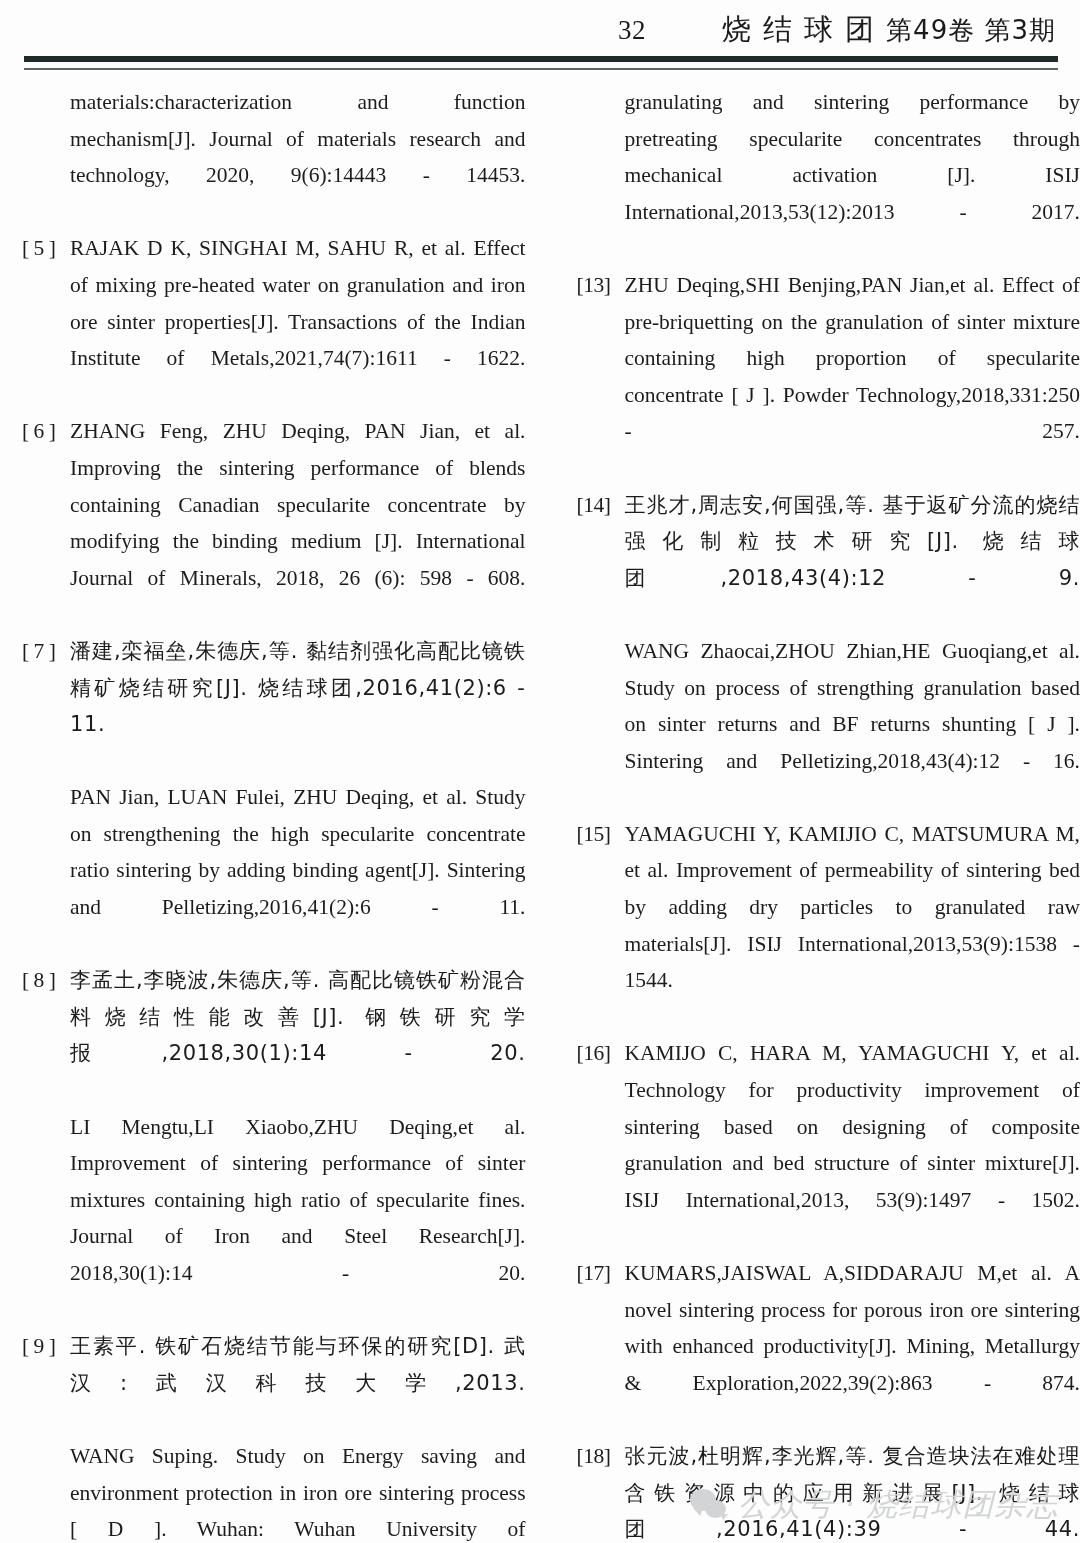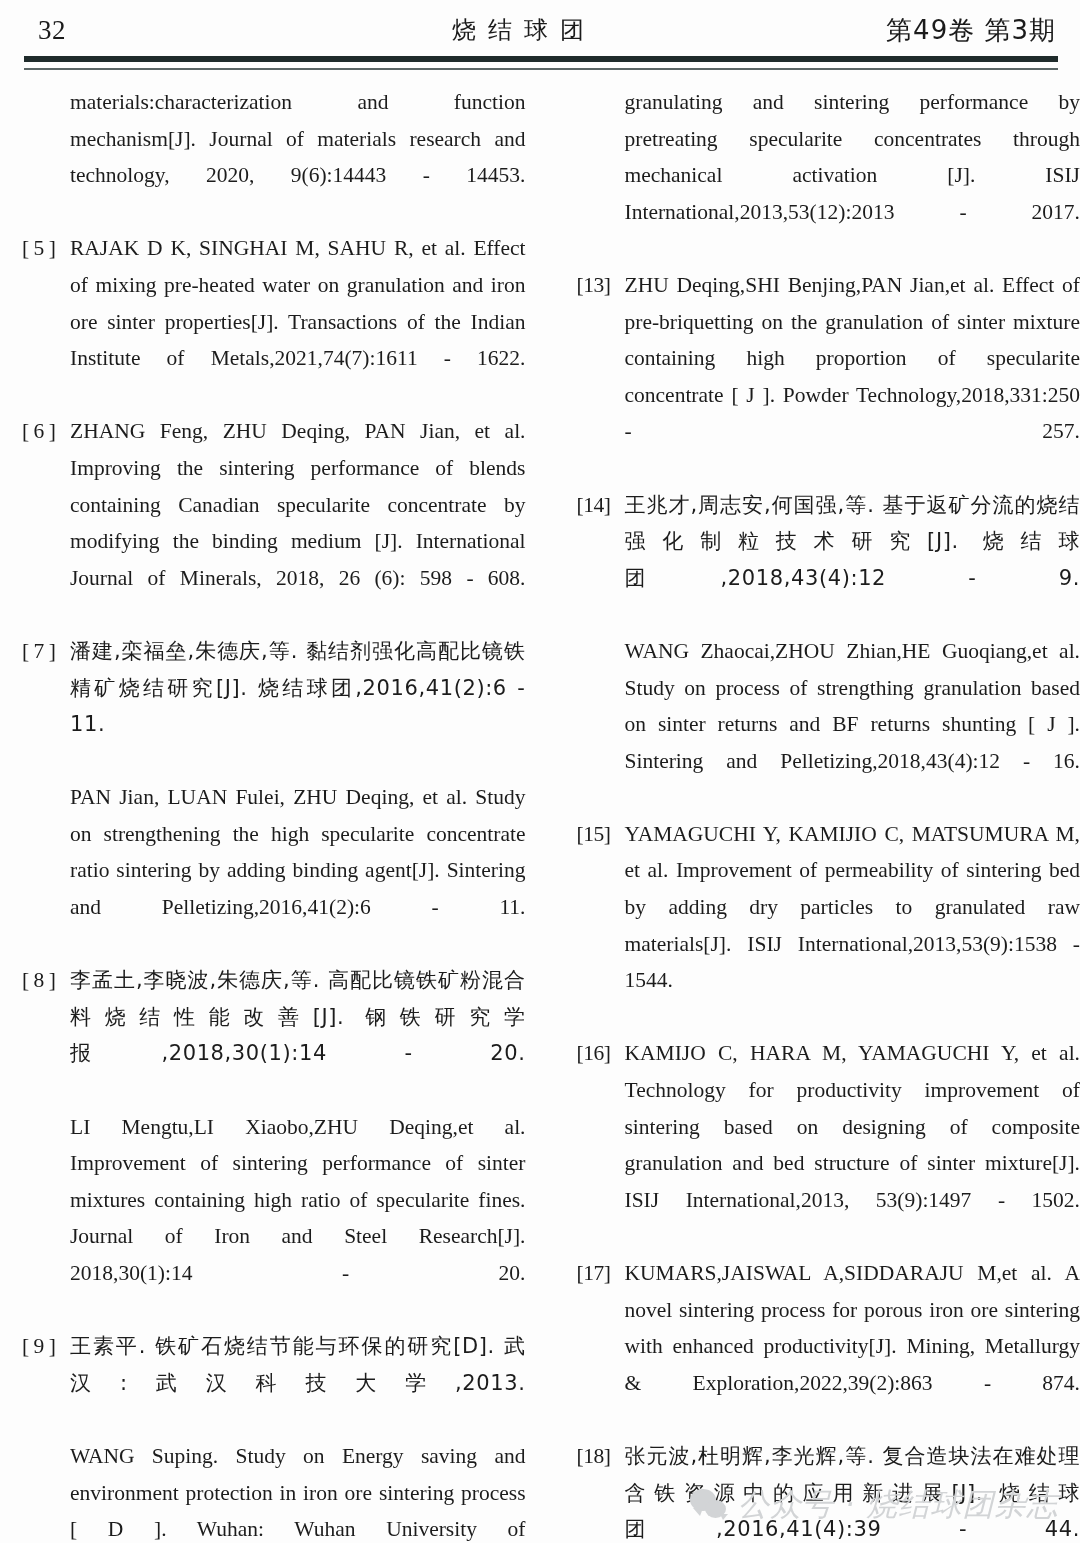--- a/index.html
+++ b/index.html
@@ -14,39 +14,39 @@
     background: #fdfdfd;
     font-family: "Liberation Serif", "DejaVu Serif", serif;
     color: #1c1c1c;
     overflow: hidden;
     box-sizing: border-box;
   }
 
   
   .runhead {
     position: absolute;
-    left: 38px;
+    left: 12px;
     right: 24px;
     top: 12px;
     height: 36px;
     display: flex;
     align-items: center;
-    justify-content: space-between;
+    justify-content: flex-end;
     font-size: 25px;
     letter-spacing: 0.5px;
     color: #1b1b1b;
   }
   .runhead .folio {
     font-size: 27px;
     font-family: "Liberation Serif", "DejaVu Serif", serif;
   }
   .runhead .journal {
-    font-size: 24px;
+    font-size: 29px;
     letter-spacing: 12px;
-    margin-left: 96px;
+    margin-left: 76px;
     flex: 0 0 auto;
   }
   .runhead .issue {
     font-size: 26px;
     letter-spacing: 1px;
     white-space: nowrap;
   }
 
   .rule-thick {
     position: absolute;

